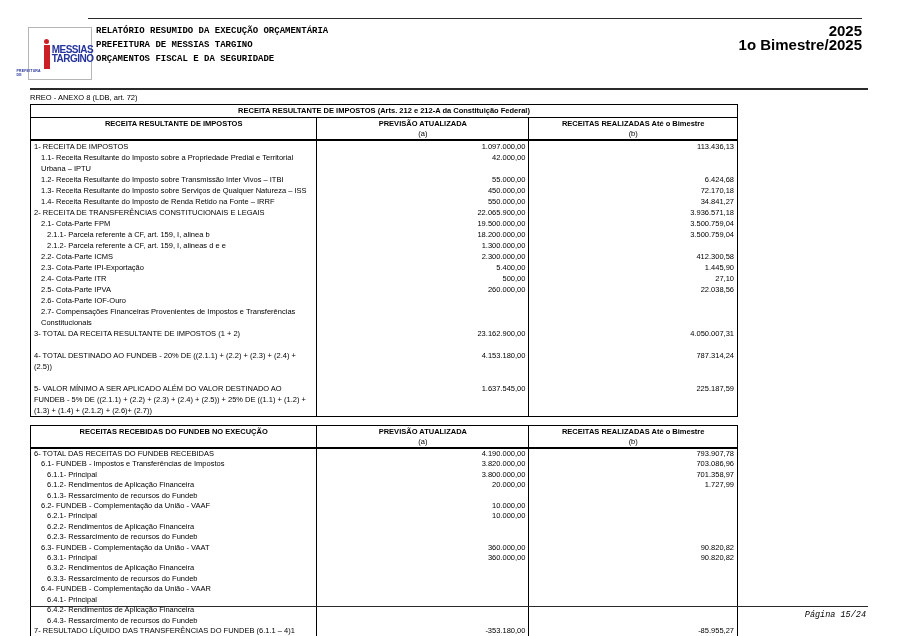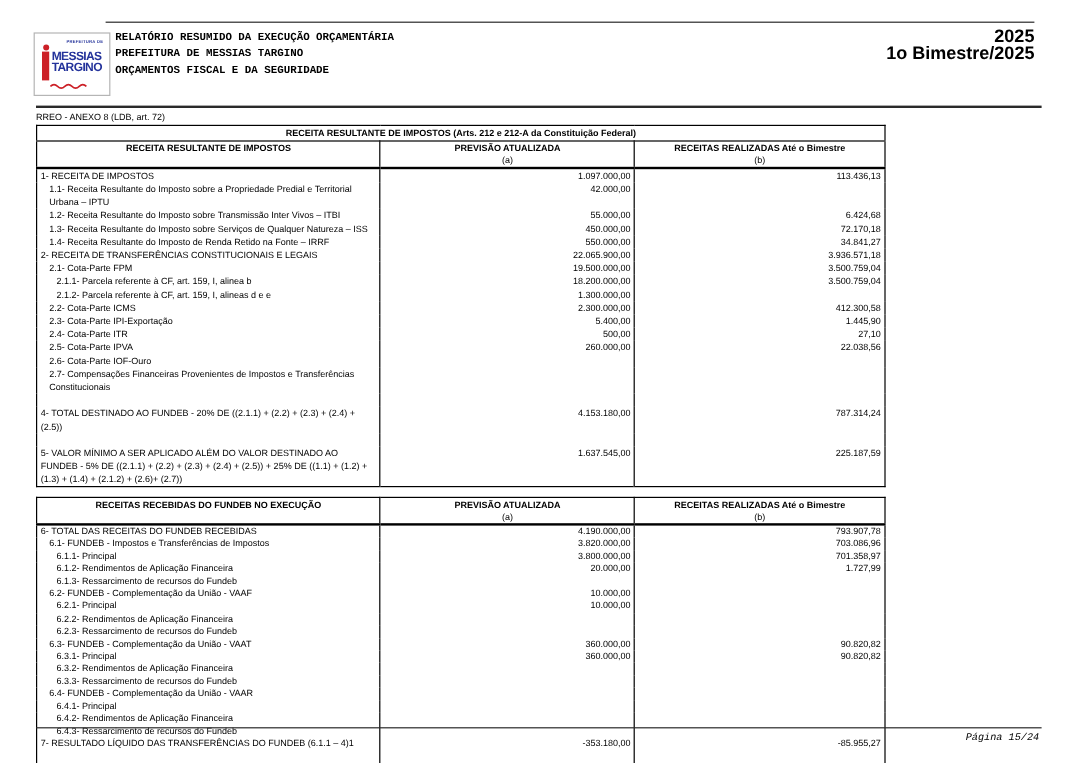--- a/index.html
+++ b/index.html
@@ -3,21 +3,21 @@
 <meta charset="utf-8">
 <style>
   html,body{margin:0;padding:0;background:#e8e8e8;}
   .page{
     position:relative;width:900px;height:636px;background:#ffffff;
     font-family:"Liberation Sans",sans-serif;color:#000;overflow:hidden;
   }
   
   .top-rule{position:absolute;left:88px;right:38px;top:18px;border-top:1.5px solid #2a2a2a;}
   .logo{position:absolute;left:28px;top:27px;width:64px;height:53px;border:1px solid #b5b5b5;
-        display:flex;flex-direction:column;align-items:center;justify-content:center;box-sizing:border-box;padding:2px;}
+        display:flex;flex-direction:row;align-items:center;justify-content:center;box-sizing:border-box;padding:2px;}
   .logo-top{font-size:3.5px;font-weight:bold;color:#24339b;letter-spacing:0.2px;align-self:flex-end;margin-right:3px;}
   .logo-row{display:flex;align-items:center;gap:2px;}
   .logo-mark{display:flex;flex-direction:column;align-items:center;}
   .logo-head{width:5px;height:5px;border-radius:50%;background:#cc2027;margin-bottom:1px;}
   .logo-bar{width:6px;height:24px;background:#cc2027;}
   .logo-names{font-weight:bold;color:#24339b;font-size:10px;line-height:9px;letter-spacing:-0.5px;}
   .logo-squiggle{margin-top:1px;align-self:flex-start;margin-left:10px;}
   .hblock{position:absolute;left:96px;top:24px;font-family:"Liberation Mono",monospace;
           font-weight:bold;font-size:9px;line-height:14px;white-space:nowrap;}
   .hright{position:absolute;right:38px;top:24px;text-align:right;font-family:Liberation Sans, sans-serif;
@@ -182,20 +182,25 @@
             <td class="lbl ind1">2.6- Cota-Parte IOF-Ouro</td>
             <td class="val"></td>
             <td class="val"></td>
           </tr>
           <tr>
             <td class="lbl ind1">2.7- Compensações Financeiras Provenientes de Impostos e Transferências Constitucionais</td>
             <td class="val"></td>
             <td class="val"></td>
           </tr>
           <tr>
+            <td class="lbl ind0">3- TOTAL DA RECEITA RESULTANTE DE IMPOSTOS (1 + 2)</td>
+            <td class="val">23.162.900,00</td>
+            <td class="val">4.050.007,31</td>
+          </tr>
+          <tr>
             <td class="lbl ind0">&nbsp;</td>
             <td class="val"></td>
             <td class="val"></td>
           </tr>
           <tr>
             <td class="lbl ind0">4- TOTAL DESTINADO AO FUNDEB - 20% DE ((2.1.1) + (2.2) + (2.3) + (2.4) + (2.5))</td>
             <td class="val">4.153.180,00</td>
             <td class="val">787.314,24</td>
           </tr>
           <tr>

